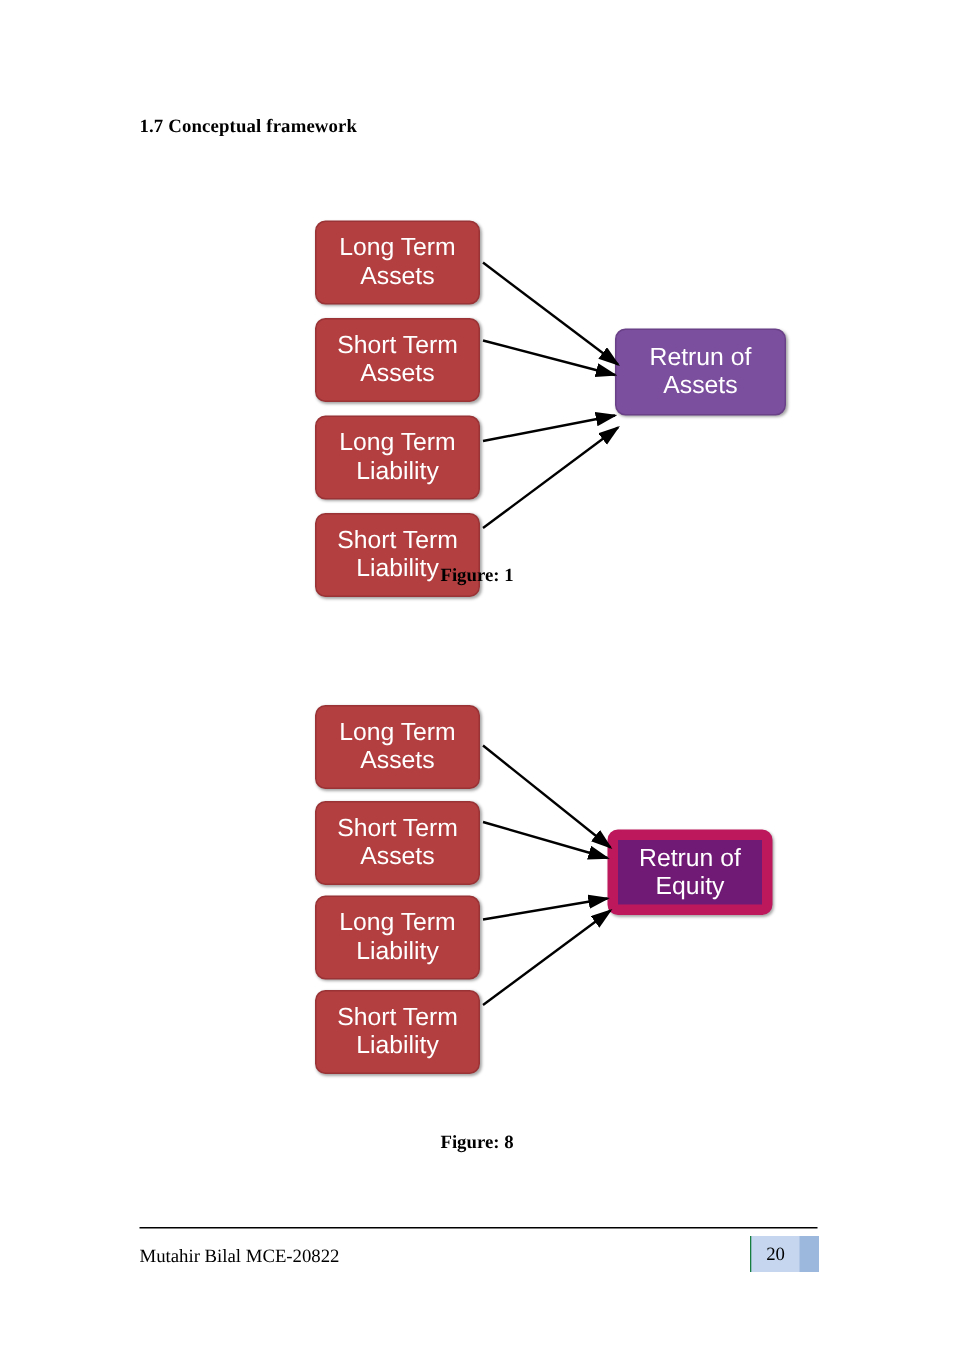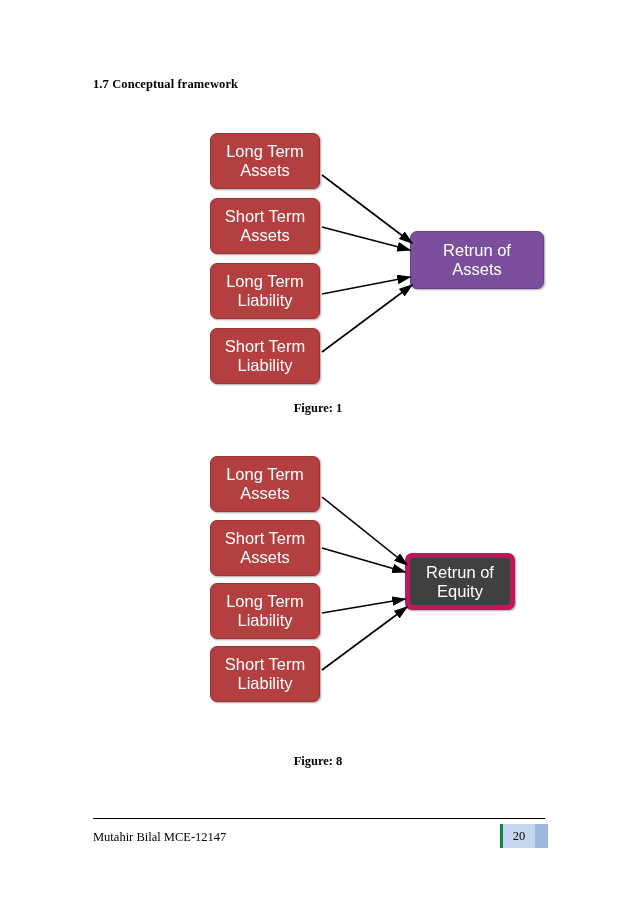--- a/index.html
+++ b/index.html
@@ -42,29 +42,30 @@
     font-family: "Liberation Sans", sans-serif;
     font-size: 16.5px;
     line-height: 19px;
     color: #ffffff;
     padding: 2px 6px;
   }
   .node-red {
     background: #b33f41;
     border: 1px solid #9a3335;
     box-shadow: 1px 1px 2px rgba(0,0,0,0.35);
+    margin-top: 14px;
   }
   .node-purple {
     background: #7b4f9d;
     border: 1px solid #6a4189;
     box-shadow: 1px 1px 2px rgba(0,0,0,0.35);
   }
   .node-blue {
-    background: #404040;
-    border: 5px solid #be185d;
+    background: #701a75;
+    border: 7px solid #be185d;
     box-shadow: 1px 1px 2px rgba(0,0,0,0.35);
   }
   .fig-caption {
     position: absolute;
     font-family: "Liberation Serif", serif;
     font-size: 12.5px;
     font-weight: bold;
     color: #000000;
     text-align: center;
   }
@@ -91,21 +92,21 @@
     font-size: 12.5px;
     color: #000000;
   }
   .page-number-box {
     position: absolute;
     left: 500px;
     top: 824px;
     width: 45px;
     height: 24px;
     background: #9db8dd;
-    border-left: 3px solid #15803d;
+    border-left: 1px solid #15803d;
   }
   .page-number-box .inner {
     position: absolute;
     left: 0; top: 0;
     width: 32px;
     height: 24px;
     background: #c5d6ee;
     display: flex;
     align-items: center;
     justify-content: center;
@@ -119,21 +120,21 @@
 
 <div class="page">
 
   <div class="heading">1.7 Conceptual framework</div>
 
   <div class="node node-red" style="left:210px; top:133px; width:110px; height:56px;">Long Term Assets</div>
   <div class="node node-red" style="left:210px; top:198px; width:110px; height:56px;">Short Term Assets</div>
   <div class="node node-red" style="left:210px; top:263px; width:110px; height:56px;">Long Term Liability</div>
   <div class="node node-red" style="left:210px; top:328px; width:110px; height:56px;">Short Term Liability</div>
 
-  <div class="node node-purple" style="left:410px; top:231px; width:134px; height:58px;">Retrun of Assets</div>
+  <div class="node node-purple" style="left:410px; top:219px; width:114px; height:58px;">Retrun of Assets</div>
 
   <div class="node node-red" style="left:210px; top:456px; width:110px; height:56px;">Long Term Assets</div>
   <div class="node node-red" style="left:210px; top:520px; width:110px; height:56px;">Short Term Assets</div>
   <div class="node node-red" style="left:210px; top:583px; width:110px; height:56px;">Long Term Liability</div>
   <div class="node node-red" style="left:210px; top:646px; width:110px; height:56px;">Short Term Liability</div>
 
   <div class="node node-blue" style="left:405px; top:553px; width:110px; height:57px;">Retrun of Equity</div>
 
   <svg class="arrows" viewBox="0 0 638 903" width="638" height="903">
     <defs>
@@ -146,22 +147,22 @@
     <line x1="322" y1="227" x2="410" y2="250" stroke="#000000" stroke-width="1.6" marker-end="url(#arrowhead)"></line>
     <line x1="322" y1="294" x2="410" y2="277" stroke="#000000" stroke-width="1.6" marker-end="url(#arrowhead)"></line>
     <line x1="322" y1="352" x2="412" y2="285" stroke="#000000" stroke-width="1.6" marker-end="url(#arrowhead)"></line>
 
     <line x1="322" y1="497" x2="407" y2="565" stroke="#000000" stroke-width="1.6" marker-end="url(#arrowhead)"></line>
     <line x1="322" y1="548" x2="405" y2="572" stroke="#000000" stroke-width="1.6" marker-end="url(#arrowhead)"></line>
     <line x1="322" y1="613" x2="405" y2="599" stroke="#000000" stroke-width="1.6" marker-end="url(#arrowhead)"></line>
     <line x1="322" y1="670" x2="407" y2="607" stroke="#000000" stroke-width="1.6" marker-end="url(#arrowhead)"></line>
   </svg>
 
-  <div class="fig-caption" style="left:268px; top:401px; width:100px;">Figure: 1</div>
+  <div class="fig-caption" style="left:268px; top:376px; width:100px;">Figure: 1</div>
   <div class="fig-caption" style="left:268px; top:754px; width:100px;">Figure: 8</div>
 
   <div class="footer-rule"></div>
-  <div class="footer-text">Mutahir Bilal MCE-12147</div>
+  <div class="footer-text">Mutahir Bilal MCE-20822</div>
   <div class="page-number-box">
     <div class="inner">20</div>
   </div>
 
 </div>
 
 </body></html>

